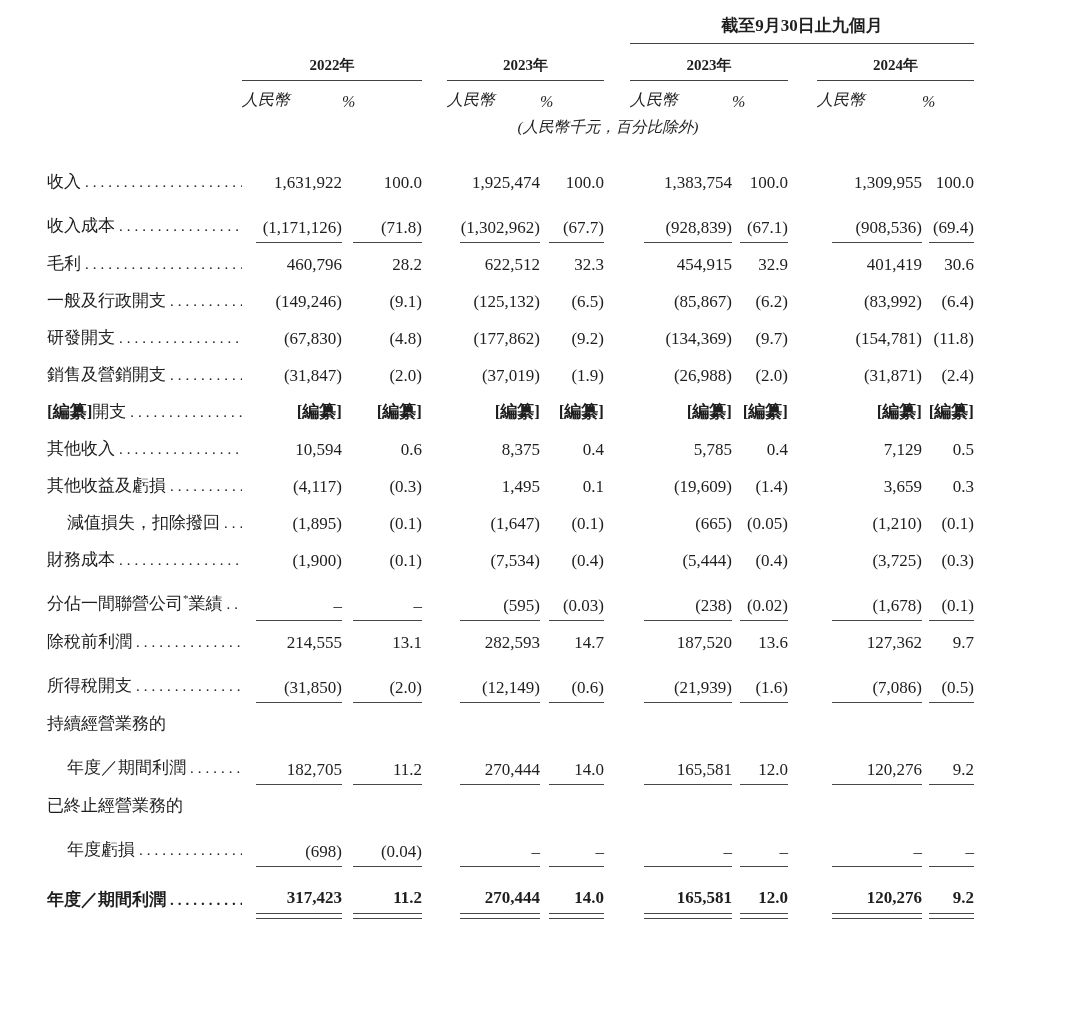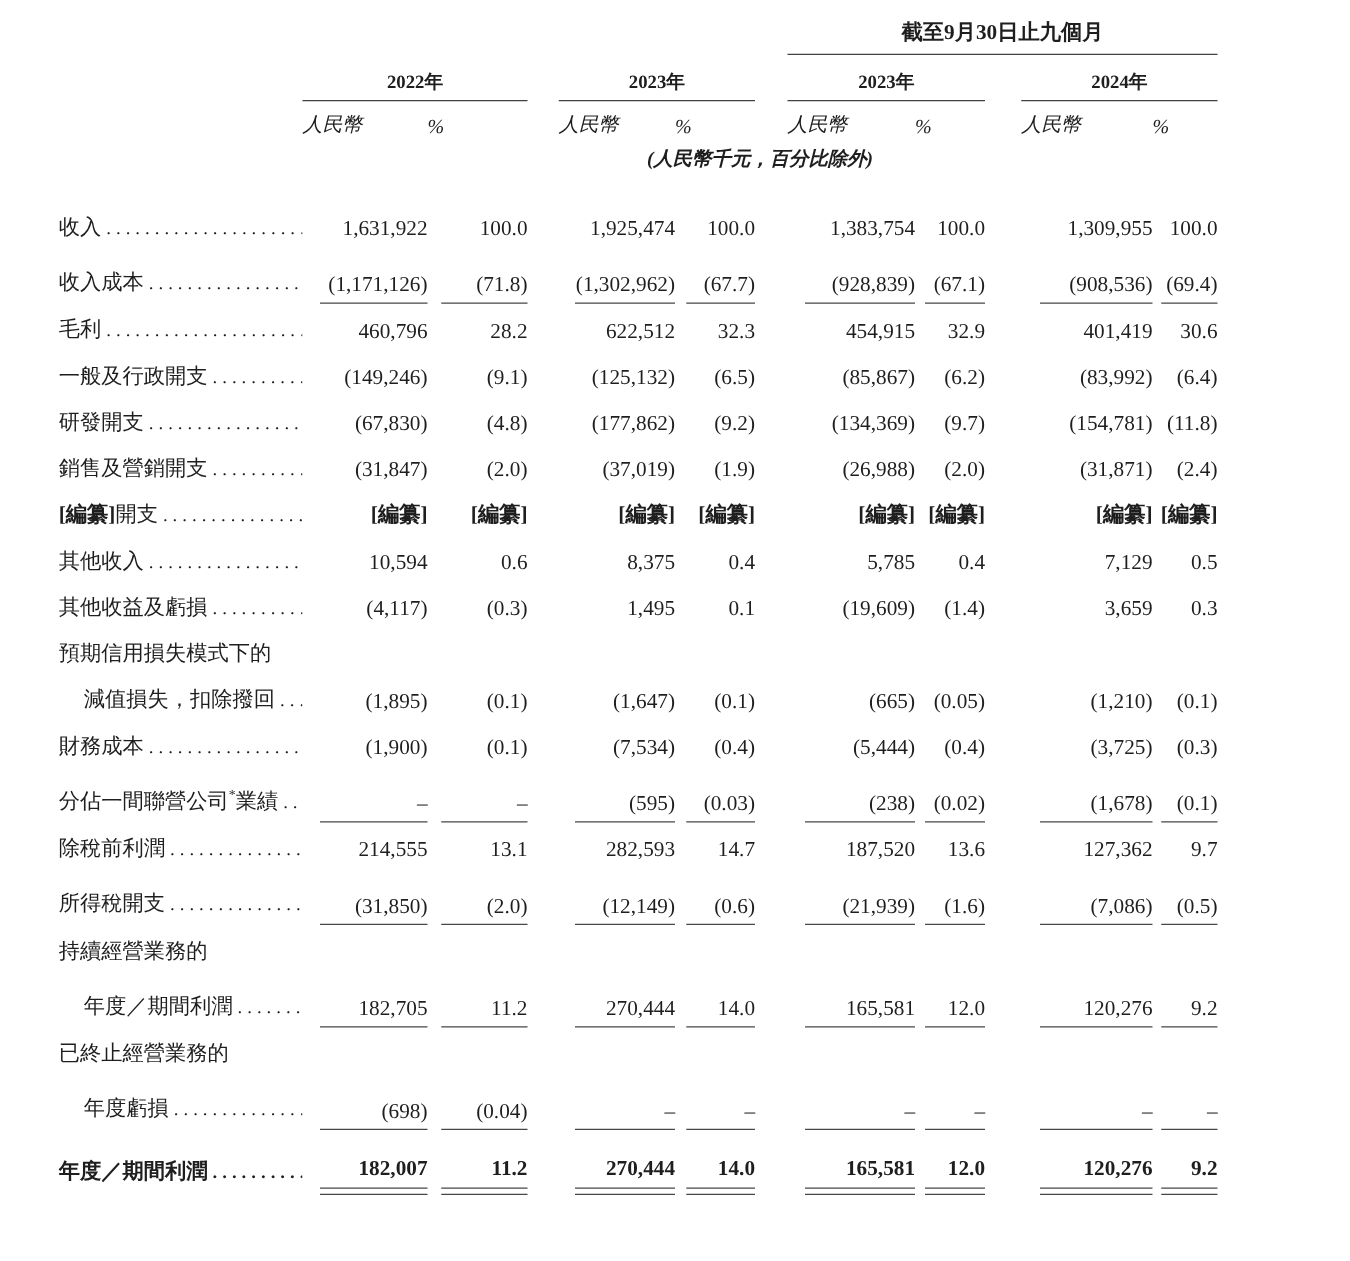--- a/index.html
+++ b/index.html
@@ -18,21 +18,21 @@
   .g1{grid-column:2/7;} .g2{grid-column:8/13;}
   .h-years{padding-top:12px;}
   .h-years .yspan{
     font-weight:bold;font-size:15px;text-align:center;
     padding-bottom:5px;border-bottom:1.4px solid #424242;
   }
   .y1{grid-column:2/4;} .y2{grid-column:5/7;} .y3{grid-column:8/10;} .y4{grid-column:11/13;}
   .h-units{height:30px;align-items:end;}
   .h-units .u{font-style:italic;font-size:16px;text-align:left;}
   .h-units .ucur{padding-right:8px;}
-  .h-note1{height:27px;align-items:end;font-weight:bold;}
+  .h-note1{height:27px;align-items:end;}
   .note1{grid-column:2/13;text-align:center;font-style:italic;font-size:15.5px;}
   .h-note2{height:33px;align-items:end;}
   .note2{grid-column:8/13;text-align:center;font-style:italic;font-size:15.5px;}
   .t2{grid-column:2;} .t3{grid-column:3;} .t5{grid-column:5;} .t6{grid-column:6;}
   .t8{grid-column:8;} .t9{grid-column:9;} .t11{grid-column:11;} .t12{grid-column:12;}
   .spacer{height:24px;}
   
   .row{box-sizing:border-box;align-items:end;font-size:17px;}
   .r-plain,.r-label{height:37px;padding-bottom:6px;}
   .r-single{height:45px;padding-bottom:1px;}
@@ -211,25 +211,20 @@
         </div>
         <div class="num v0">(4,117)</div>
         <div class="num v1">(0.3)</div>
         <div class="num v2">1,495</div>
         <div class="num v3">0.1</div>
         <div class="num v4">(19,609)</div>
         <div class="num v5">(1.4)</div>
         <div class="num v6">3,659</div>
         <div class="num v7">0.3</div>
       </div>
-      <div class="grid row r-label">
-        <div class="lbl">
-          <span>預期信用損失模式下的</span>
-        </div>
-      </div>
       <div class="grid row r-plain">
         <div class="lbl ind">
           <span>減值損失，扣除撥回 </span>
           <span class="dots">........................................</span>
         </div>
         <div class="num v0">(1,895)</div>
         <div class="num v1">(0.1)</div>
         <div class="num v2">(1,647)</div>
         <div class="num v3">(0.1)</div>
         <div class="num v4">(665)</div>
@@ -329,21 +324,21 @@
         <div class="num v4">–</div>
         <div class="num v5">–</div>
         <div class="num v6">–</div>
         <div class="num v7">–</div>
       </div>
       <div class="grid row r-double r-bold">
         <div class="lbl">
           <span>年度／期間利潤</span>
           <span class="dots">........................................</span>
         </div>
-        <div class="num v0">182,007</div>
+        <div class="num v0">317,423</div>
         <div class="num v1">11.2</div>
         <div class="num v2">270,444</div>
         <div class="num v3">14.0</div>
         <div class="num v4">165,581</div>
         <div class="num v5">12.0</div>
         <div class="num v6">120,276</div>
         <div class="num v7">9.2</div>
       </div>
     </div>
 </div>

